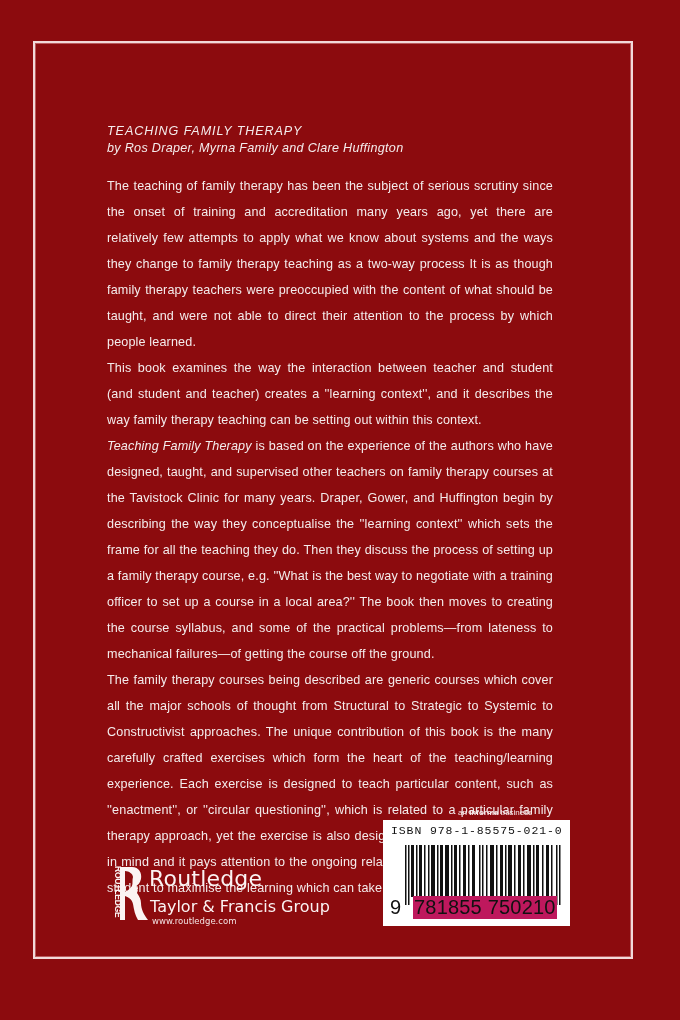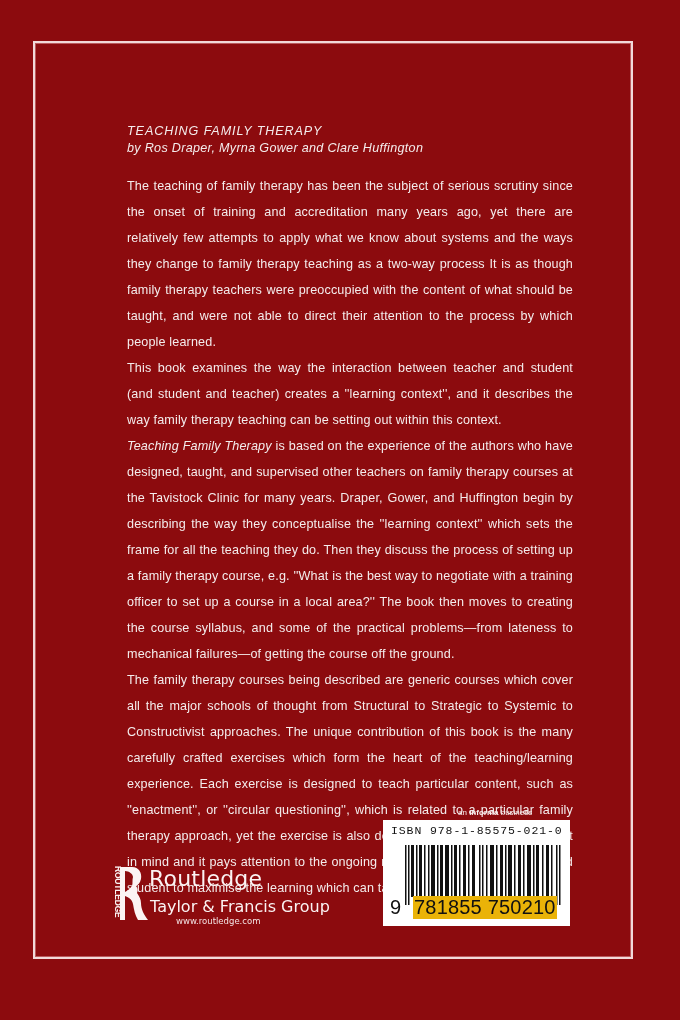--- a/index.html
+++ b/index.html
@@ -15,21 +15,20 @@
     position: absolute;
     left: 33px; top: 41px;
     width: 596px; height: 914px;
     border: 2px solid #f1d9d9;
     box-shadow: inset 0 0 0 1px #b85a5c;
   }
   .content {
     position: absolute;
     left: 107px; top: 123px;
     width: 446px;
-    margin-left: 20px;
   }
   .title-block { font-style: italic; font-size: 12.6px; line-height: 17px; letter-spacing: 0.3px; }
   .title-block .t1 { letter-spacing: 0.9px; }
   .body-text {
     margin-top: 16px;
     font-size: 12.6px;
     line-height: 26px;
     text-align: justify;
     letter-spacing: 0.15px;
   }
@@ -59,52 +58,51 @@
     width: 158px; height: 60px;
   }
   .bars svg { display:block; }
   .digits-lead {
     position: absolute; left: 7px; top: 76px;
     font-size: 20px; font-family: "Liberation Sans", sans-serif;
   }
   .digits-main {
     position: absolute; left: 30px; top: 76px;
     font-size: 20px; letter-spacing: 0.2px;
-    background: #eab308; padding: 0 1px;
+    background: #be185d; padding: 0 1px;
   }
   .logo {
     position: absolute; left: 108px; top: 865px;
     width: 60px; height: 58px;
   }
   .brand-name {
     position: absolute; left: 149px; top: 866px;
     font-size: 22px; color: #fbf3f3; letter-spacing: 0.2px;
     font-family: "DejaVu Sans", sans-serif;
   }
   .brand-group {
     position: absolute; left: 150px; top: 897px;
     font-size: 16px; color: #fbf3f3;
     font-family: "DejaVu Sans", sans-serif;
   }
   .brand-url {
     position: absolute; left: 152px; top: 916px;
     font-size: 8.5px; color: #f3e4e4;
     font-family: "DejaVu Sans", sans-serif;
-    margin-left: 24px;
   }
 </style>
 </head>
 <body>
 
 <div class="frame"></div>
 
 <div class="content">
   <div class="title-block">
     <div class="t1">TEACHING FAMILY THERAPY</div>
-    <div>by Ros Draper, Myrna Gower and Clare Huffington</div>
+    <div>by Ros Draper, Myrna Family and Clare Huffington</div>
   </div>
   <div class="body-text">
     <p>The teaching of family therapy has been the subject of serious scrutiny since the onset of training and accreditation many years ago, yet there are relatively few attempts to apply what we know about systems and the ways they change to family therapy teaching as a two-way process It is as though family therapy teachers were preoccupied with the content of what should be taught, and were not able to direct their attention to the process by which people learned.</p>
     <p>This book examines the way the interaction between teacher and student (and student and teacher) creates a ''learning context'', and it describes the way family therapy teaching can be setting out within this context.</p>
     <p><em>Teaching Family Therapy</em><span> is based on the experience of the authors who have designed, taught, and supervised other teachers on family therapy courses at the Tavistock Clinic for many years. Draper, Gower, and Huffington begin by describing the way they conceptualise the ''learning context'' which sets the frame for all the teaching they do. Then they discuss the process of setting up a family therapy course, e.g. ''What is the best way to negotiate with a training officer to set up a course in a local area?'' The book then moves to creating the course syllabus, and some of the practical problems—from lateness to mechan­ical failures—of getting the course off the ground.</span></p>
     <p>The family therapy courses being described are generic courses which cover all the major schools of thought from Structural to Strategic to Systemic to Constructivist approaches. The unique contribution of this book is the many carefully crafted exercises which form the heart of the teaching/learning experience. Each exercise is designed to teach parti­cular content, such as ''enactment'', or ''circular questioning'', which is related to a particular family therapy approach, yet the exercise is also designed with the learning context in mind and it pays attention to the ongoing relationship between teacher and student to maximise the learning which can take place.</p>
   </div>
 </div>
 
 <div class="informa"><span>an </span><b>informa</b><span> business</span></div>

